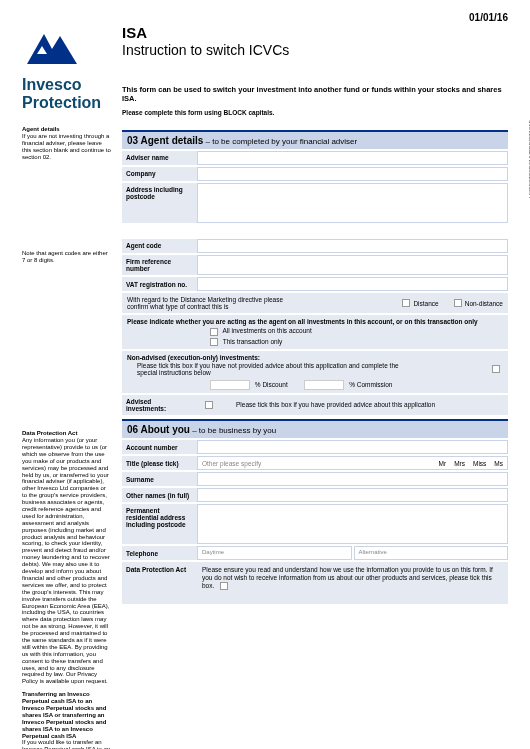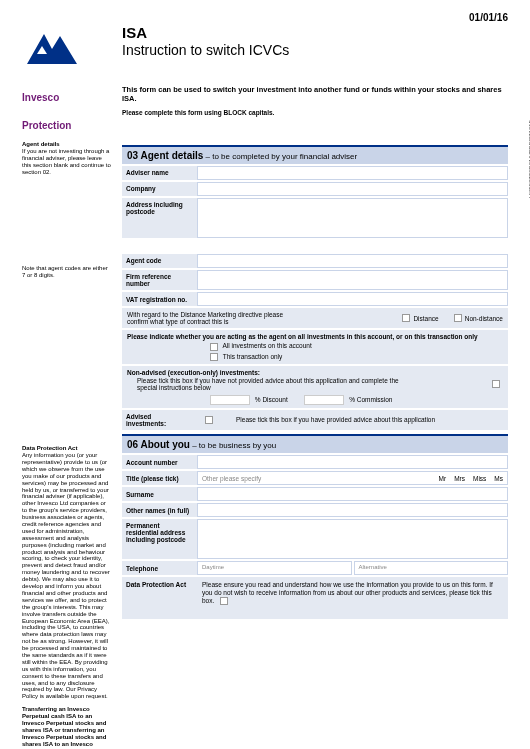--- a/index.html
+++ b/index.html
@@ -3,21 +3,21 @@
 <meta charset="utf-8">
 <style>
   * { box-sizing: border-box; margin: 0; padding: 0; }
   body { font-family: Arial, Helvetica, sans-serif; background: #fff; width: 530px; font-size: 7px; color: #000; position: relative; }
   .page { padding: 18px 22px 18px 22px; position: relative; }
   .date-top { position: absolute; top: 12px; right: 22px; font-size: 10px; font-weight: bold; }
   .vertical-code { position: absolute; top: 120px; right: 2px; font-size: 6px; transform: rotate(-90deg); transform-origin: right top; white-space: nowrap; color:#444;}
   .header-row { display: flex; align-items: flex-start; margin-bottom: 10px; }
   .logo-col { width: 100px; padding-top: 6px; }
   .logo-svg { width: 70px; height: 50px; }
-  .logo-text { color: #701a75; font-weight: bold; font-size: 10px; line-height: 1; margin-top: 18px; }
+  .logo-text { color: #0c4a6e; font-weight: bold; font-size: 16px; line-height: 1; margin-top: 2px; }
   .title-col { flex: 1; padding-top: 6px; }
   .title-main { font-size: 15px; font-weight: bold; }
   .title-sub { font-size: 14px; font-weight: normal; margin-top: 1px; }
   .intro-bold { font-size: 7.5px; font-weight: bold; margin-top: 27px; line-height: 1.2; }
   .intro-small { font-size: 6.5px; font-weight: bold; margin-top: 6px; }
   .content-row { display: flex; margin-top: 6px; }
   .side-col { width: 100px; padding-right: 10px; font-size: 6px; line-height: 1.15; }
   .side-col .side-head { font-weight: bold; margin-bottom: 1px; }
   .side-col p { margin-bottom: 6px; }
   .main-col { flex: 1; }

